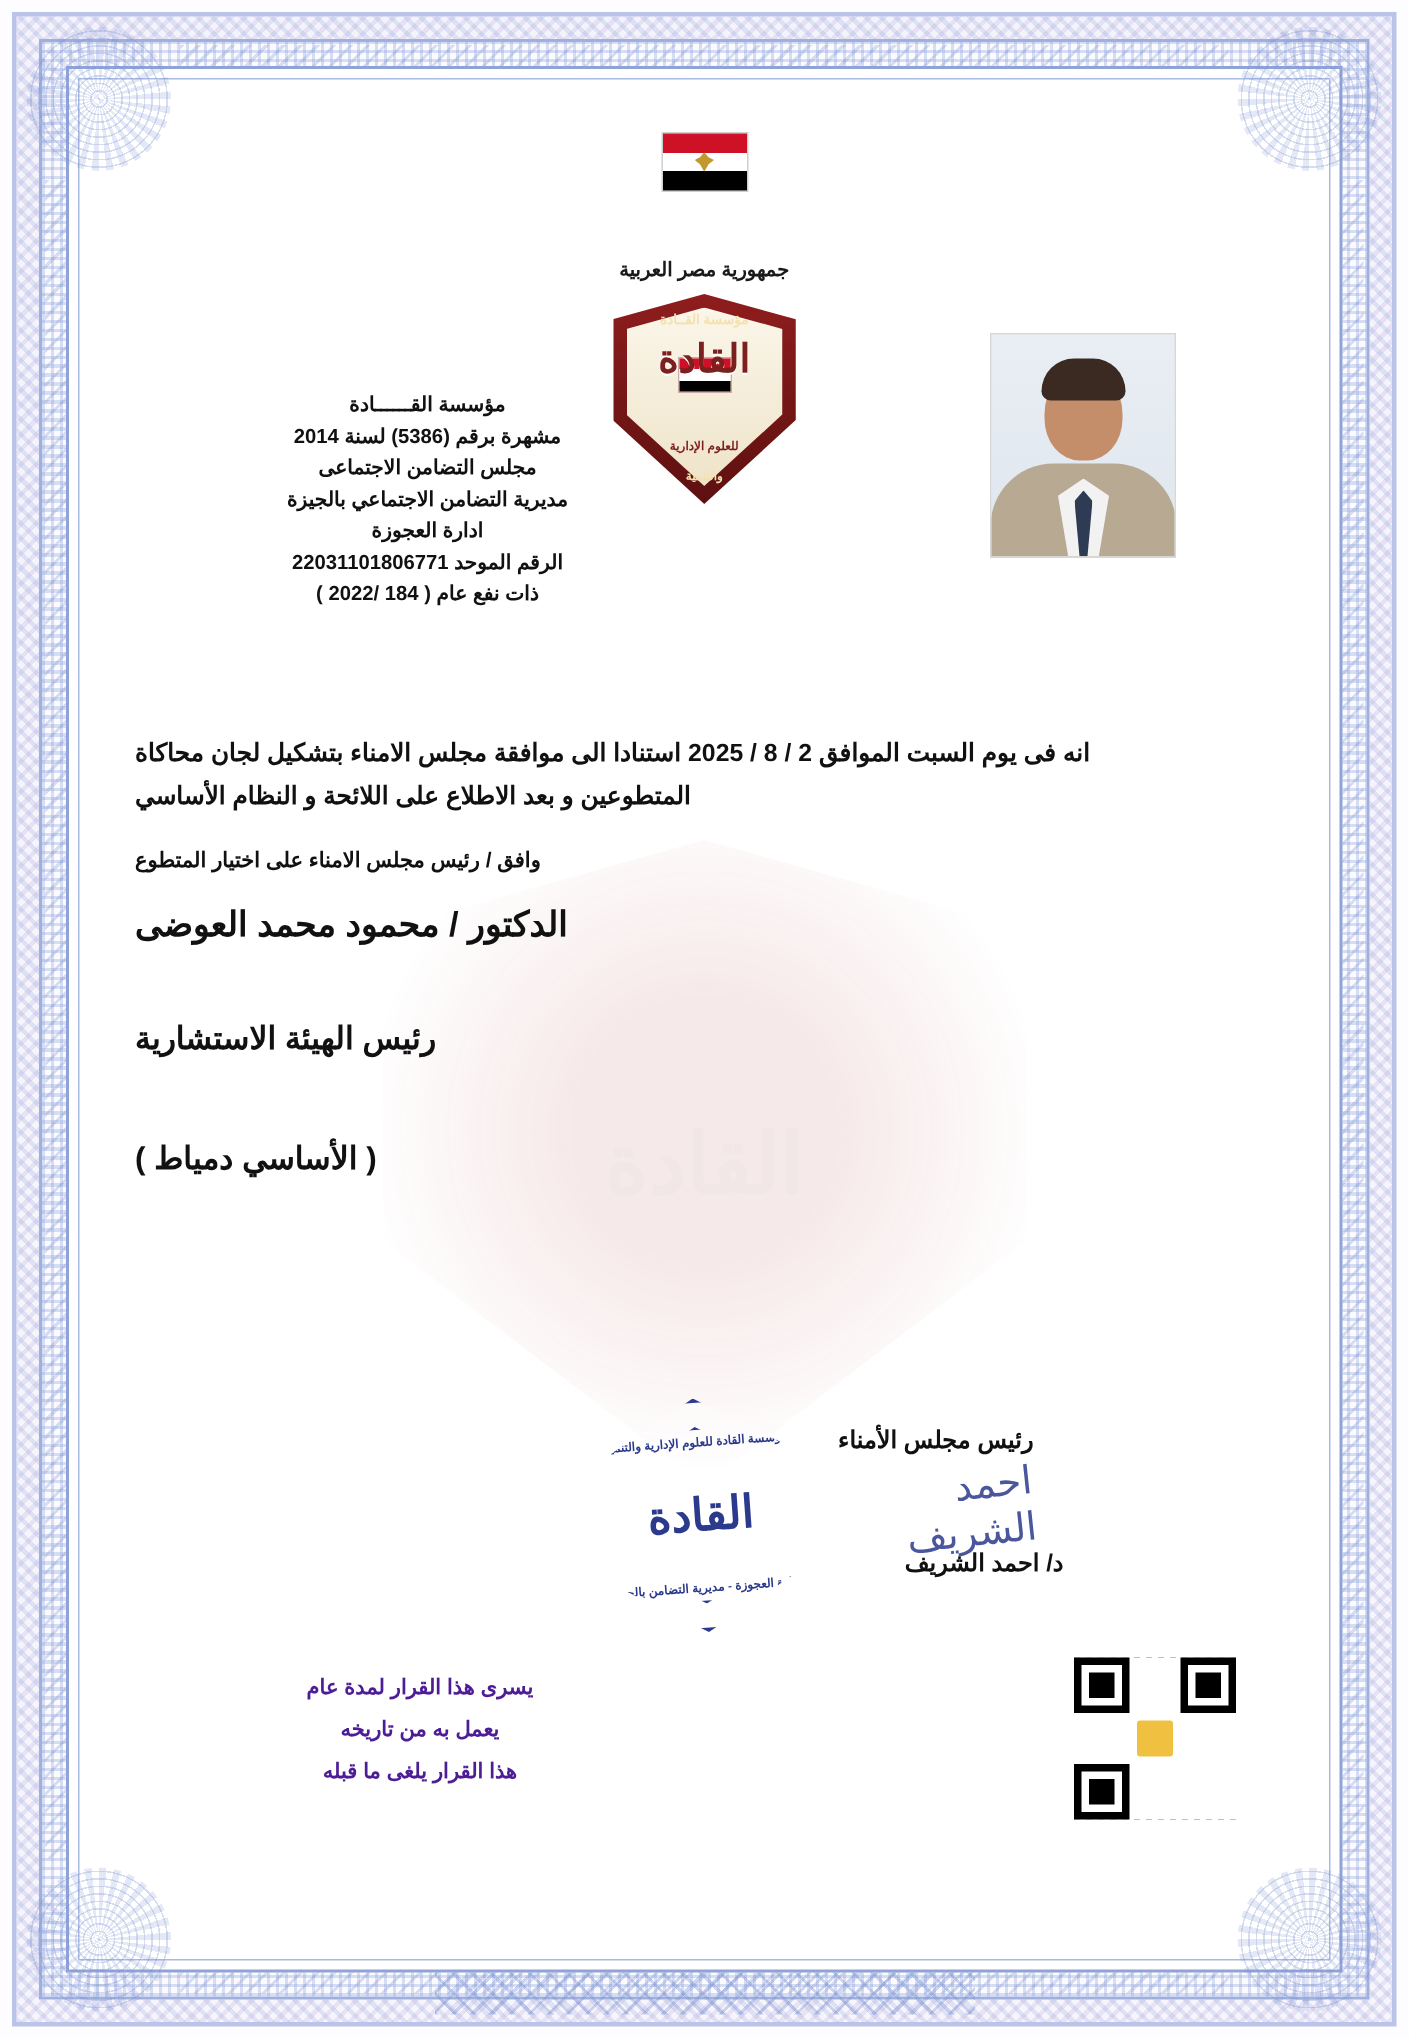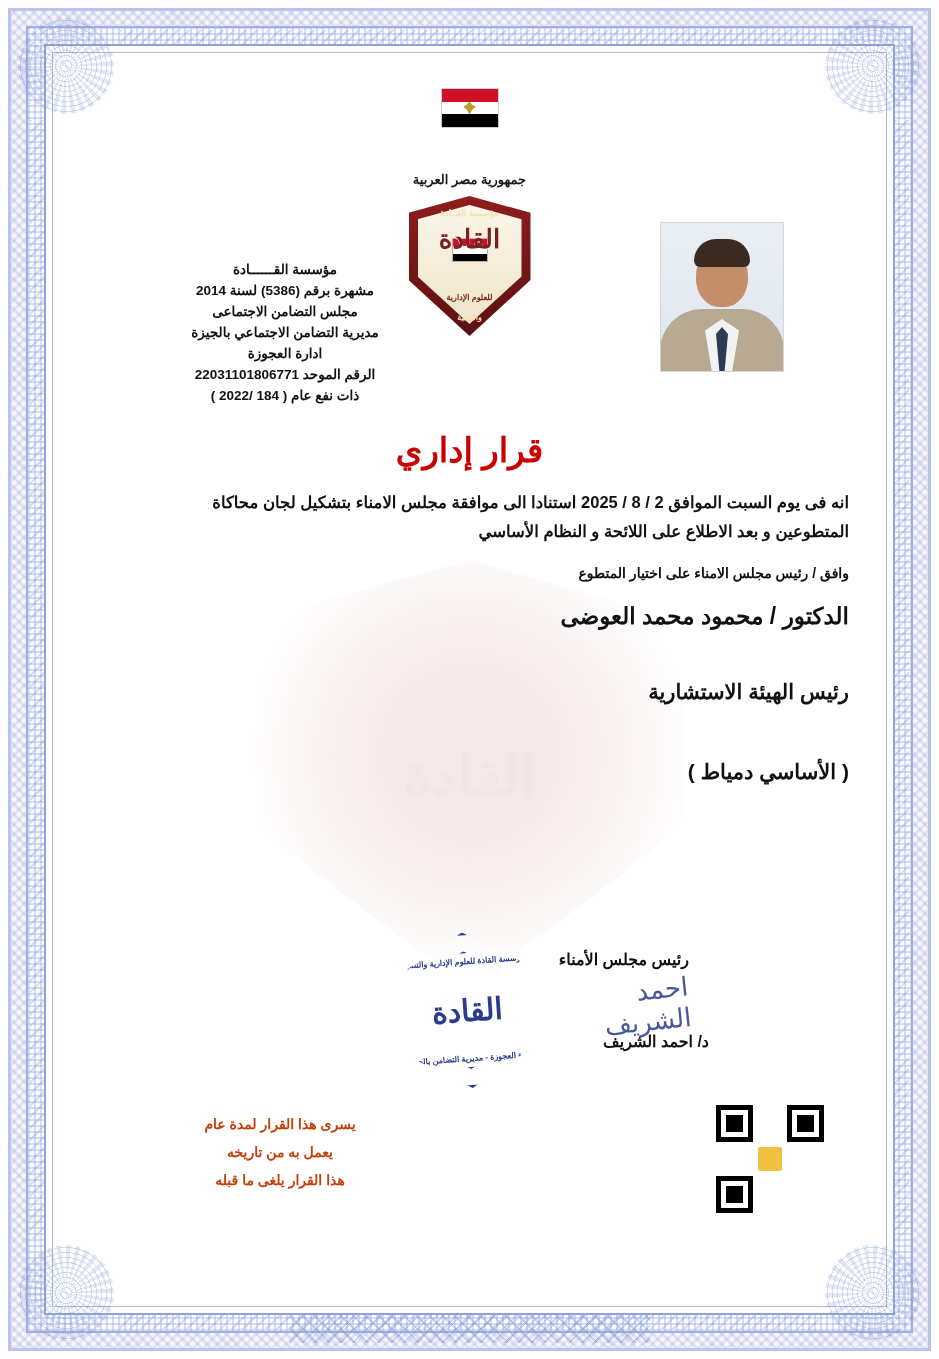--- a/index.html
+++ b/index.html
@@ -277,21 +277,21 @@
     color: #cc0000;
     font-size: 34px;
     font-weight: bold;
     letter-spacing: 1px;
   }
 
   
   .para {
     position: absolute;
     left: 30px; right: 30px;
-    text-align: right;
+    text-align: left;
     font-weight: bold;
     color: #111;
     direction: rtl;
   }
   .p-intro   { top: 428px; font-size: 16.5px; line-height: 1.75; }
   .p-approve { top: 505px; font-size: 14px; }
   .p-name    { top: 543px; font-size: 23px; }
   .p-role    { top: 620px; font-size: 21px; }
   .p-gov     { top: 700px; font-size: 21px; }
 
@@ -418,21 +418,21 @@
   
   .notes {
     position: absolute;
     left: 70px;
     top: 1050px;
     width: 300px;
     text-align: center;
     direction: rtl;
     font-size: 14px;
     font-weight: bold;
-    color: #c2410c;
+    color: #4c1d95;
     line-height: 2.0;
   }
 
   .bottom-ornament {
     position: absolute;
     left: 50%;
     transform: translateX(-50%);
     bottom: 16px;
     width: 360px;
     height: 28px;
@@ -503,21 +503,20 @@
     <div class="org-info">
       <div>مؤسسة القــــــادة</div>
       <div>مشهرة برقم (5386) لسنة 2014</div>
       <div>مجلس التضامن الاجتماعى</div>
       <div>مديرية التضامن الاجتماعي بالجيزة</div>
       <div>ادارة العجوزة</div>
       <div>الرقم الموحد 22031101806771</div>
       <div>ذات نفع عام ( 184 /2022 )</div>
     </div>
 
-    <div class="doc-title">قرار إداري</div>
 
     <div class="para p-intro">
       <div>انه فى يوم السبت الموافق  2  /  8  /  2025  استنادا الى موافقة مجلس الامناء بتشكيل لجان محاكاة</div>
       <div>المتطوعين و بعد الاطلاع على اللائحة و النظام الأساسي</div>
     </div>
 
     <div class="para p-approve">وافق / رئيس مجلس الامناء على اختيار المتطوع</div>
     <div class="para p-name">الدكتور / محمود محمد العوضى</div>
     <div class="para p-role">رئيس الهيئة الاستشارية</div>
     <div class="para p-gov">( الأساسي دمياط )</div>

